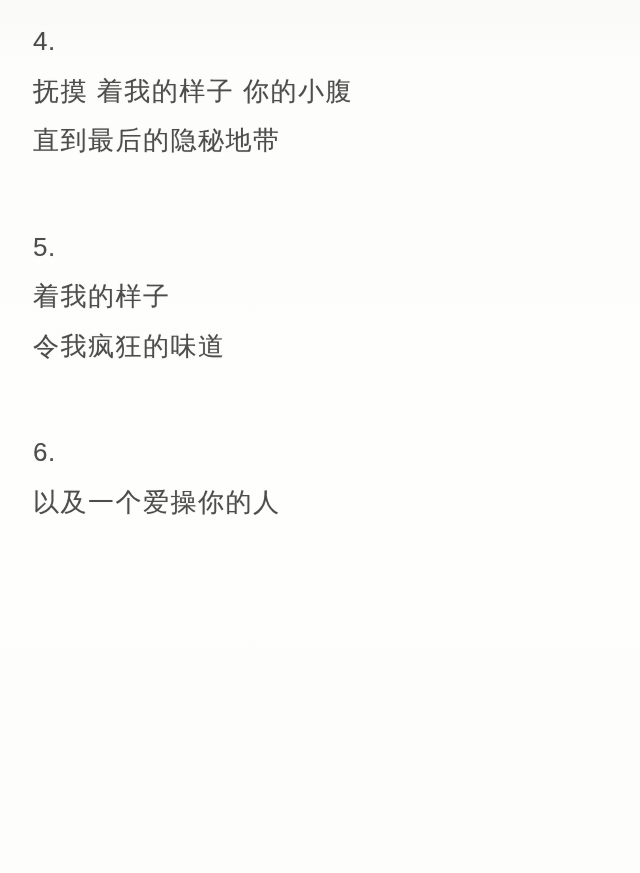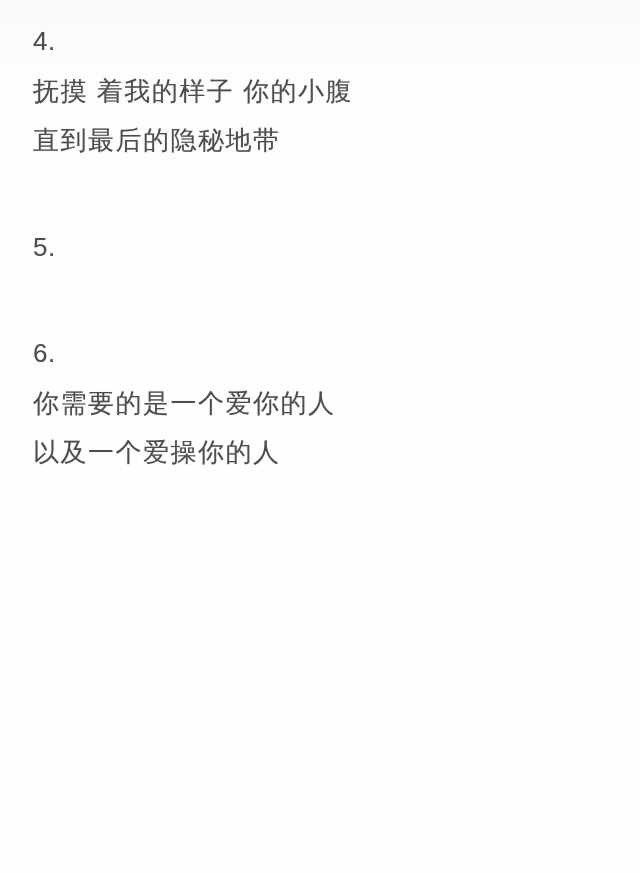--- a/index.html
+++ b/index.html
@@ -44,21 +44,22 @@
 <div class="page">
 
   <div class="section">
     <div class="num">4.</div>
     <div class="line">抚摸 着我的样子 你的小腹</div>
     <div class="line">直到最后的隐秘地带</div>
   </div>
 
   <div class="section">
     <div class="num">5.</div>
+    <div class="line">着我的样子</div>
+    <div class="line">令我疯狂的味道</div>
   </div>
 
   <div class="section">
     <div class="num">6.</div>
-    <div class="line">你需要的是一个爱你的人</div>
     <div class="line">以及一个爱操你的人</div>
   </div>
 
 </div>
 
 </body></html>

